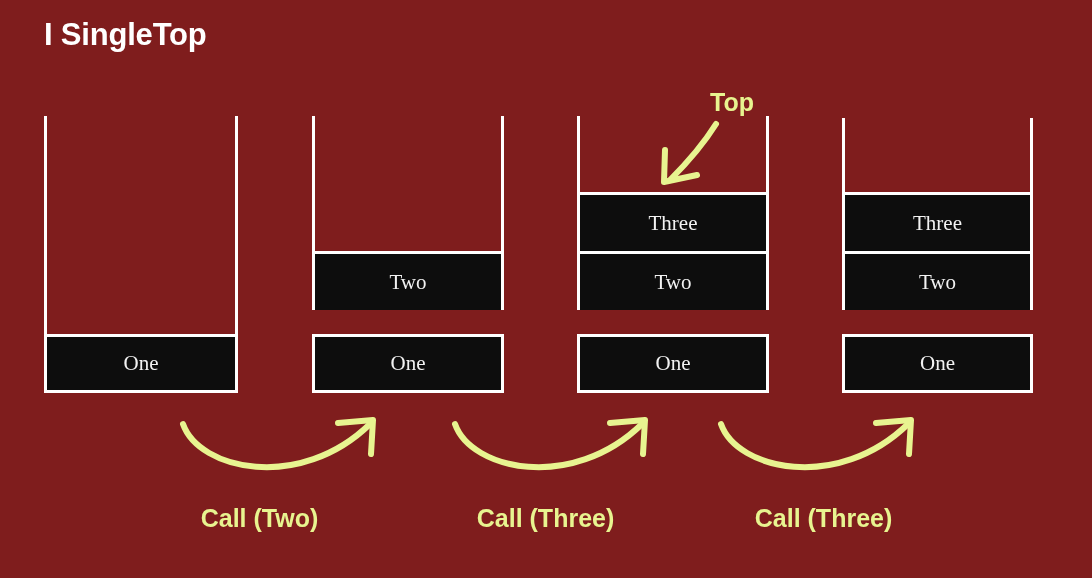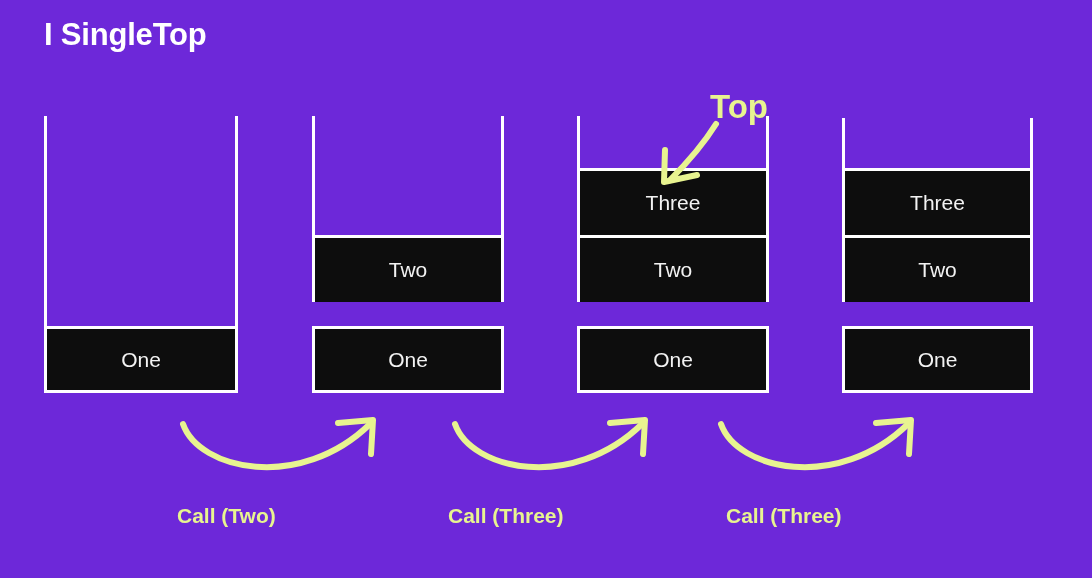--- a/index.html
+++ b/index.html
@@ -4,21 +4,21 @@
 <style>
   html, body {
     margin: 0;
     padding: 0;
     background: #0d0d0d;
   }
   #slide {
     position: relative;
     width: 1092px;
     height: 578px;
-    background: #6d28d9;
+    background: #7f1d1d;
     overflow: hidden;
     font-family: "Liberation Sans", sans-serif;
     -webkit-font-smoothing: antialiased;
   }
 
   
   .title {
     position: absolute;
     left: 44px;
     top: 17px;
@@ -42,31 +42,32 @@
   .rail-right { right: 0; }
 
   .cells {
     position: absolute;
     left: 0;
     right: 0;
     bottom: 0;
   }
   .cell {
     position: relative;
-    height: 67px;
+    height: 59px;
     box-sizing: border-box;
     border: 3px solid #ffffff;
     border-bottom-width: 0;
     display: flex;
     align-items: center;
     justify-content: center;
     color: #f2f2f2;
     font-size: 21px;
     font-weight: 400;
     background: #0d0d0d;
+    font-family: Liberation Serif, serif;
   }
   .cell.bottom {
     border-bottom-width: 3px;
     margin-top: 24px;
   }
 
   
   .annot-svg {
     position: absolute;
     left: 0;
@@ -76,25 +77,25 @@
     pointer-events: none;
   }
 
   .yellow-label {
     position: absolute;
     color: #e8f490;
     font-weight: bold;
     white-space: nowrap;
   }
   .top-label {
-    font-size: 33px;
+    font-size: 25px;
   }
   .call-label {
-    font-size: 21px;
-    text-align: left;
+    font-size: 25px;
+    text-align: center;
   }
 </style>
 </head>
 <body>
 
 <div id="slide">
 
   <div class="title">I SingleTop</div>
 
   <div class="stack" style="left:44px; top:116px; width:194px; height:277px;">

